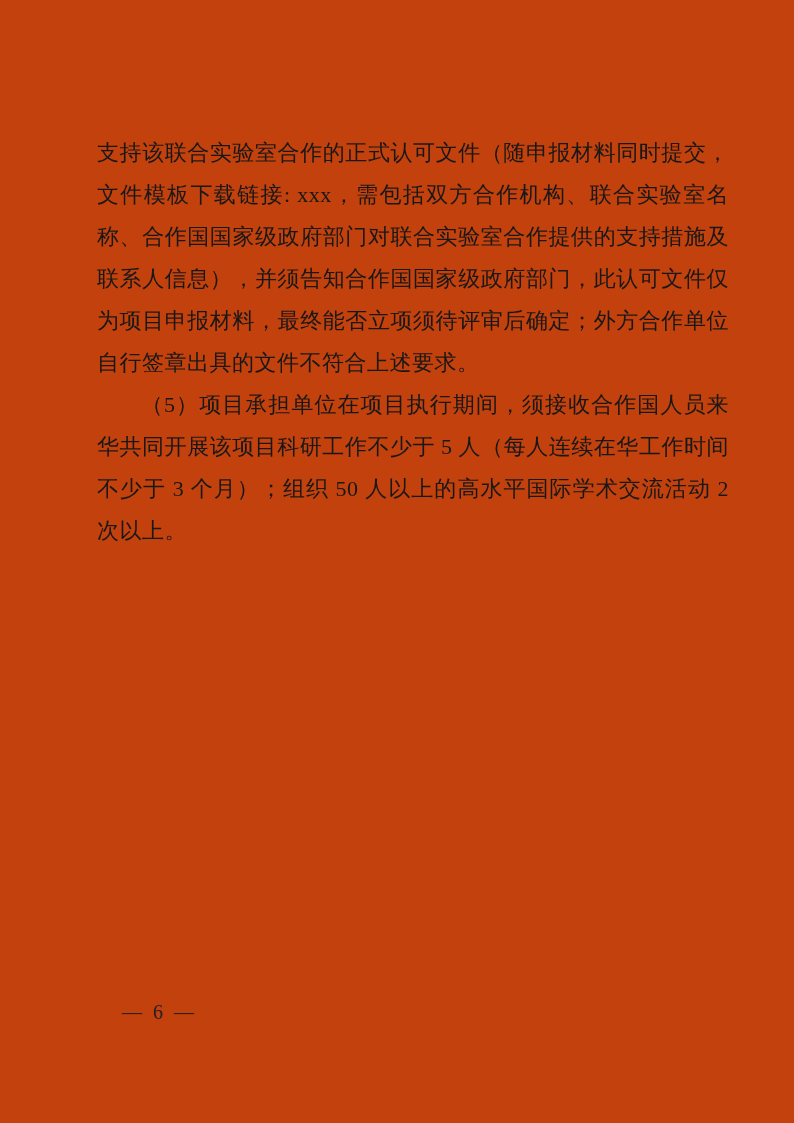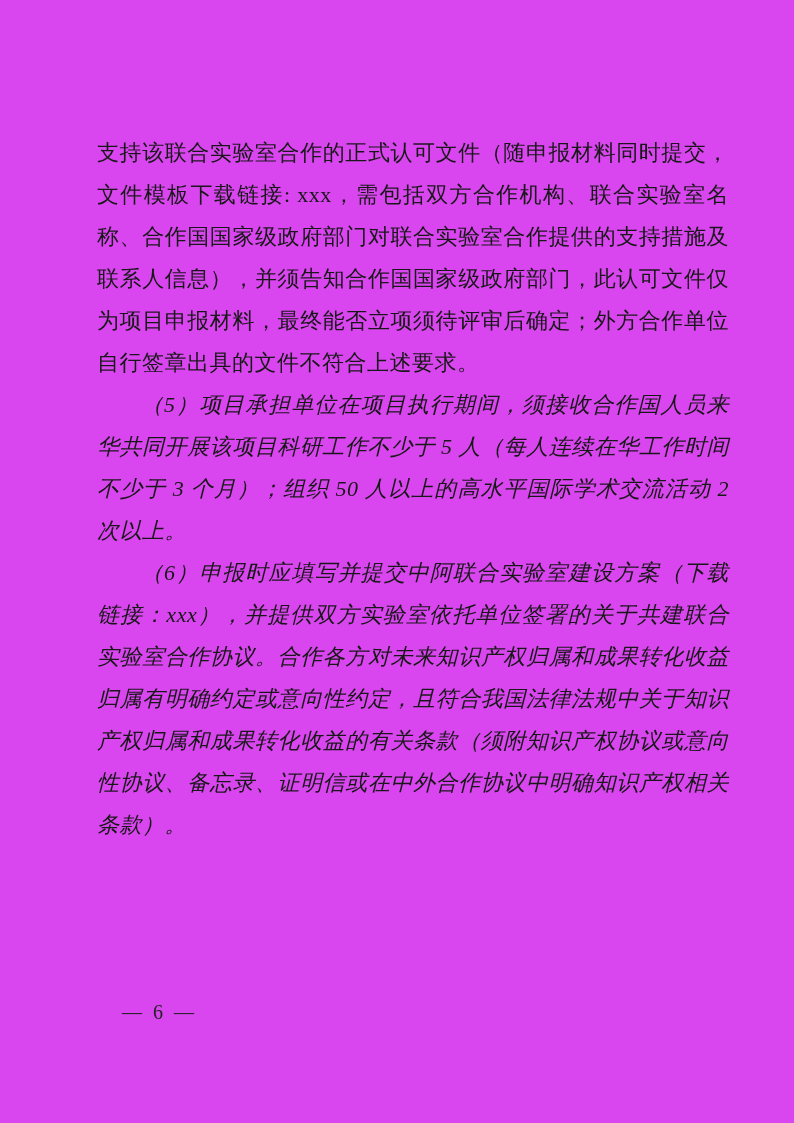--- a/index.html
+++ b/index.html
@@ -4,21 +4,21 @@
 <style>
   html, body {
     margin: 0;
     padding: 0;
     background: #ffffff;
   }
   .page {
     position: relative;
     width: 794px;
     height: 1123px;
-    background: #d946ef;
+    background: #c2410c;
     overflow: hidden;
     font-family: "Liberation Serif", "DejaVu Serif", serif;
     color: #181818;
   }
   .content {
     position: absolute;
     left: 97px;
     top: 132px;
     width: 632px;
   }
@@ -27,36 +27,34 @@
     padding: 0;
     font-size: 22px;
     line-height: 42px;
     text-align: justify;
     text-justify: inter-character;
     word-break: break-all;
     letter-spacing: 0.5px;
   }
   p.para.indent {
     text-indent: 2em;
-    font-style: italic;
   }
   .footer {
     position: absolute;
     left: 122px;
     top: 998px;
     font-size: 20px;
     line-height: 28px;
     letter-spacing: 3px;
     color: #222;
   }
 </style>
 </head>
 <body>
 
 <div class="page">
   <div class="content">
     <p class="para">支持该联合实验室合作的正式认可文件（随申报材料同时提交，文件模板下载链接: xxx，需包括双方合作机构、联合实验室名称、合作国国家级政府部门对联合实验室合作提供的支持措施及联系人信息），并须告知合作国国家级政府部门，此认可文件仅为项目申报材料，最终能否立项须待评审后确定；外方合作单位自行签章出具的文件不符合上述要求。</p>
     <p class="para indent">（5）项目承担单位在项目执行期间，须接收合作国人员来华共同开展该项目科研工作不少于 5 人（每人连续在华工作时间不少于 3 个月）；组织 50 人以上的高水平国际学术交流活动 2 次以上。</p>
-    <p class="para indent">（6）申报时应填写并提交中阿联合实验室建设方案（下载链接：xxx），并提供双方实验室依托单位签署的关于共建联合实验室合作协议。合作各方对未来知识产权归属和成果转化收益归属有明确约定或意向性约定，且符合我国法律法规中关于知识产权归属和成果转化收益的有关条款（须附知识产权协议或意向性协议、备忘录、证明信或在中外合作协议中明确知识产权相关条款）。</p>
   </div>
 
   <div class="footer">— 6 —</div>
 </div>
 
 </body></html>

